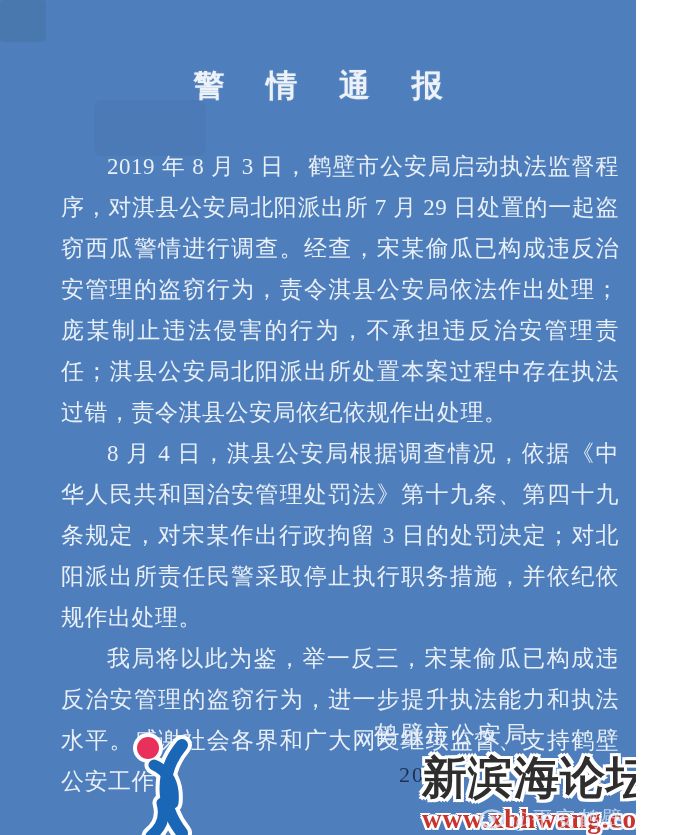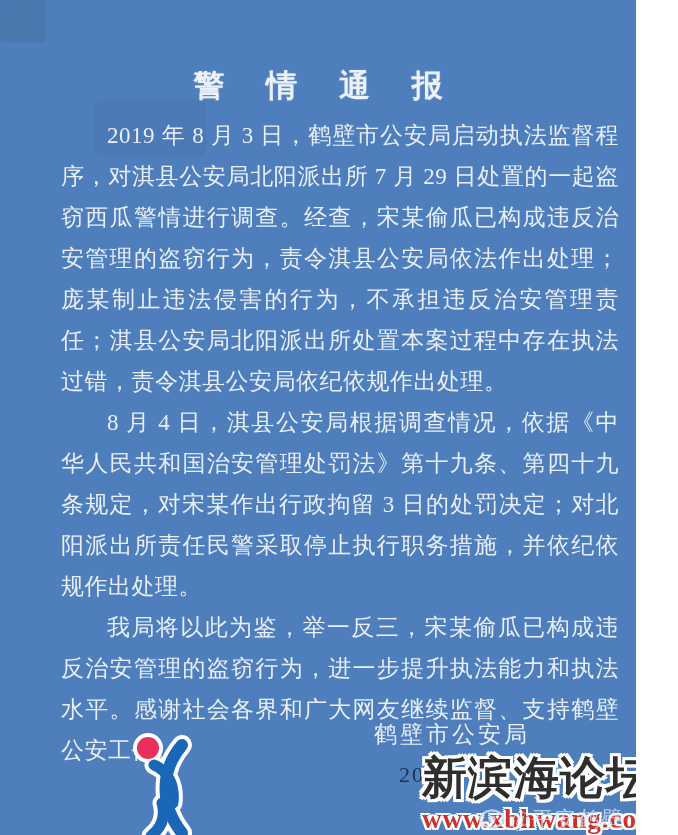--- a/index.html
+++ b/index.html
@@ -27,21 +27,21 @@
     text-align: center;
     color: #edf2f8;
     font-size: 31px;
     font-weight: bold;
     letter-spacing: 17px;
     text-indent: 17px; 
     text-shadow: 0 0 2px rgba(255,255,255,.25);
   }
   .body-text {
     position: absolute;
-    top: 115px; left: 61px;
+    top: 146px; left: 61px;
     width: 558px;
     color: #e9eff6;
     font-size: 23px;
     line-height: 41px;
     text-align: justify;
     text-justify: inter-ideograph;
     letter-spacing: 0.5px;
   }
   .body-text p { margin: 0; text-indent: 2em; }
   .signature {

